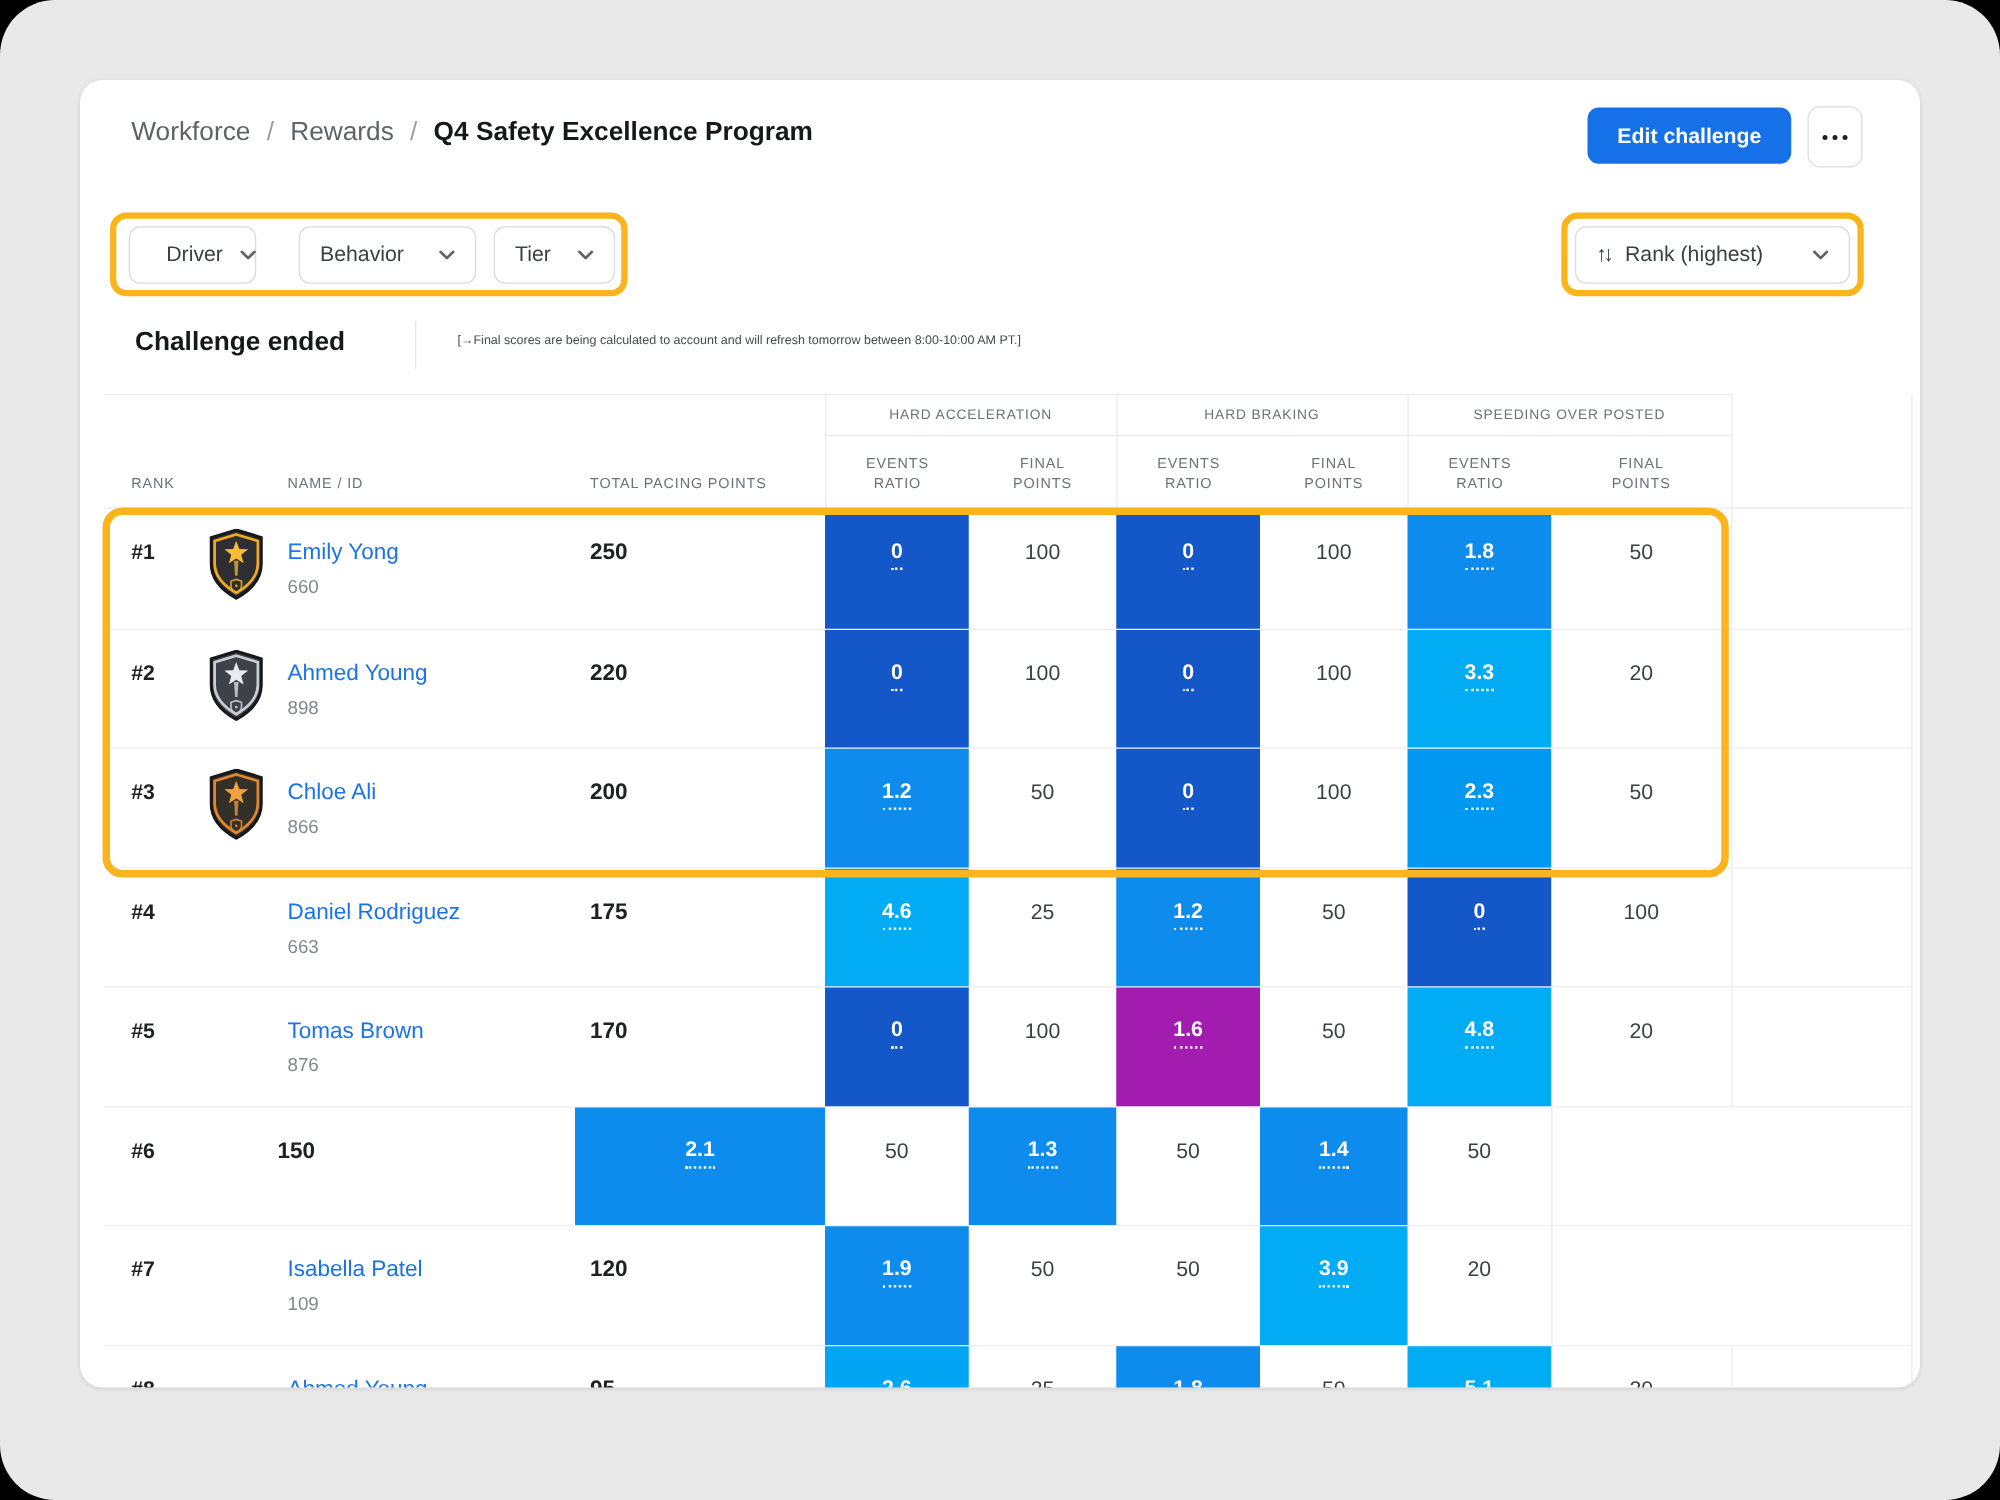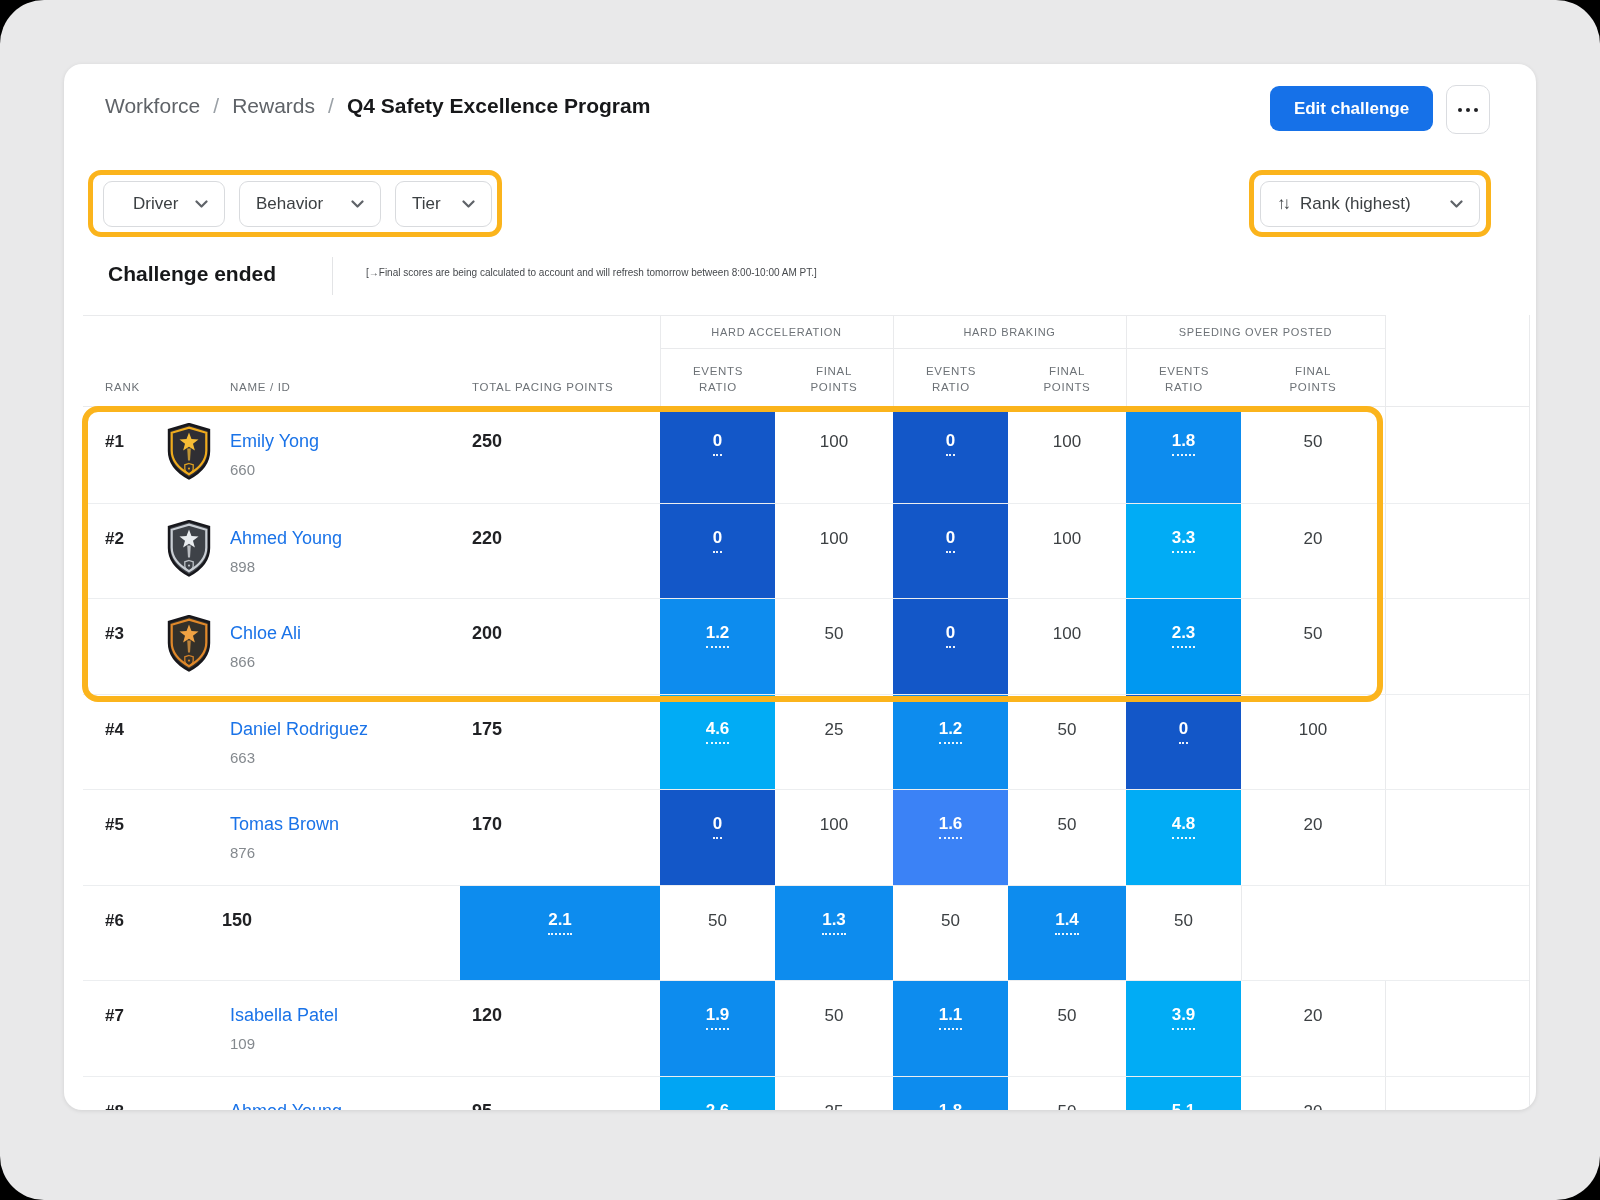--- a/index.html
+++ b/index.html
@@ -78,21 +78,21 @@
       <span class="current">Q4 Safety Excellence Program</span>
     </div>
 
     <button class="btn-edit">Edit challenge</button>
     <div class="btn-more">
       <i></i>
         <i></i>
         <i></i>
     </div>
 
-    <div class="chip" style="left:39px;width:122px;padding-left:29px;">
+    <div class="chip" style="left:39px;width:102px;padding-left:29px;">
       <span>Driver</span>
       <svg class="chev" viewBox="0 0 13 8">
           <polyline points="1.5,1.5 6.5,6.5 11.5,1.5"></polyline>
         </svg>
     </div>
     <div class="chip" style="left:175px;width:142px;">
       <span>Behavior</span>
       <svg class="chev" viewBox="0 0 13 8">
           <polyline points="1.5,1.5 6.5,6.5 11.5,1.5"></polyline>
         </svg>
@@ -255,21 +255,21 @@
             <div class="cell-badge"></div>
             <div class="cell-name">
               <div class="name-link">Tomas Brown</div>
               <div class="name-id">876</div>
             </div>
             <div class="cell-total">170</div>
             <div class="cell-ratio" style="background:#1357c8;">
                 <span class="ratio-val">0</span>
               </div>
             <div class="cell-points">100</div>
-            <div class="cell-ratio" style="background:#3b82f6;">
+            <div class="cell-ratio" style="background:#a21caf;">
                 <span class="ratio-val">1.6</span>
               </div>
             <div class="cell-points">50</div>
             <div class="cell-ratio" style="background:#01acf5;">
                 <span class="ratio-val">4.8</span>
               </div>
             <div class="cell-points">20</div>
             <div class="cell-spacer"></div>
           </div>
           <div class="trow">
@@ -295,23 +295,20 @@
             <div class="cell-badge"></div>
             <div class="cell-name">
               <div class="name-link">Isabella Patel</div>
               <div class="name-id">109</div>
             </div>
             <div class="cell-total">120</div>
             <div class="cell-ratio" style="background:#0d8cee;">
                 <span class="ratio-val">1.9</span>
               </div>
             <div class="cell-points">50</div>
-            <div class="cell-ratio" style="background:#0d8cee;">
-                <span class="ratio-val">1.1</span>
-              </div>
             <div class="cell-points">50</div>
             <div class="cell-ratio" style="background:#01acf5;">
                 <span class="ratio-val">3.9</span>
               </div>
             <div class="cell-points">20</div>
             <div class="cell-spacer"></div>
           </div>
           <div class="trow">
             <div class="cell-rank">#8</div>
             <div class="cell-badge"></div>

